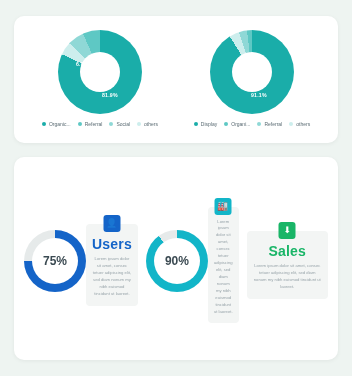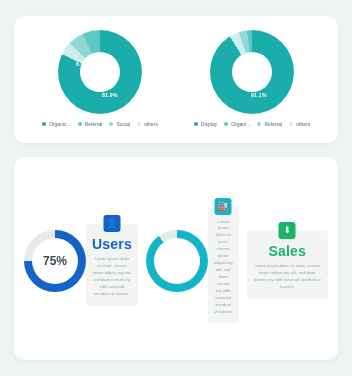--- a/index.html
+++ b/index.html
@@ -227,20 +227,21 @@
       <div class="gauge-panel">
         <span class="gauge-icon" style="background:#1464c8">👤</span>
         <div class="gauge-title" style="color:#1464c8">Users</div>
         <div class="gauge-desc">Lorem ipsum dolor sit amet, consec tetuer adipiscing elit, sed diam nonum my nibh euismod tincidunt ut laoreet.</div>
       </div>
     </div>
 
     <div class="gauge-block">
       <div class="gauge-wrap">
         <div class="gauge" style="background:conic-gradient(#12b5c8 0deg 324deg,#e6eaea 324deg 360deg);"></div>
+        <span class="gauge-val">90%</span>
       </div>
       <div class="gauge-panel">
         <span class="gauge-icon" style="background:#12b5c8">🏭</span>
         <div class="gauge-desc">Lorem ipsum dolor sit amet, consec tetuer adipiscing elit, sed diam nonum my nibh euismod tincidunt ut laoreet.</div>
       </div>
     </div>
 
     <div class="gauge-block">
       <div class="gauge-panel">
         <span class="gauge-icon" style="background:#19b567">⬇</span>

